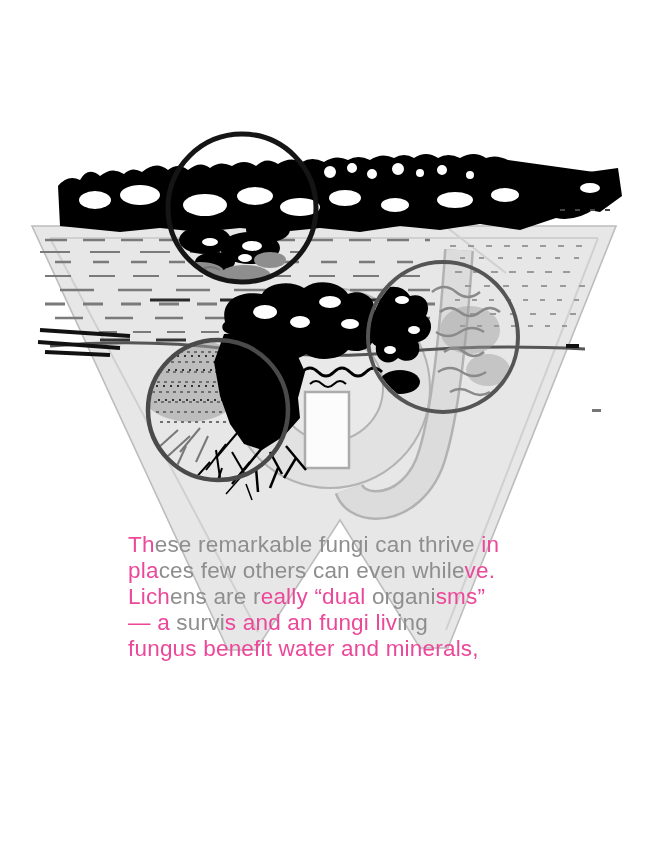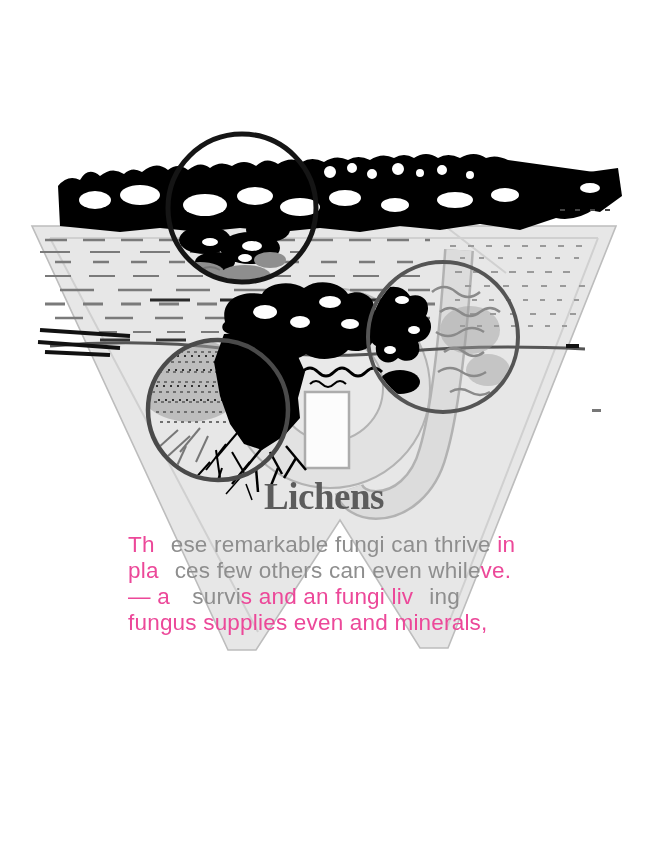--- a/index.html
+++ b/index.html
@@ -6,21 +6,21 @@
   #page{position:relative;width:648px;height:864px;background:#ffffff;overflow:hidden;
         font-family:"Liberation Sans",sans-serif;}
   #art{position:absolute;left:0;top:0;z-index:1;}
   #title{position:absolute;left:0;top:478px;width:648px;text-align:center;z-index:3;
          font-family:"Liberation Serif",serif;font-weight:bold;font-size:37px;line-height:37px;
          letter-spacing:-0.5px;color:#5c5c5c;}
   #bodytext{position:absolute;left:128px;top:532px;width:440px;z-index:3;
             font-size:22.5px;line-height:26px;letter-spacing:0.2px;color:#141414;}
   .bline{height:26px;white-space:nowrap;}
   .seg-b{color:#ec4899;}
-  .seg-g{color:#8e8e8e;margin-left:16px;}
+  .seg-g{color:#8e8e8e;}
 </style>
 </head>
 <body>
 
 <div id="page">
 
   <svg id="art" width="648" height="864" viewBox="0 0 648 864">
     <defs>
       <clipPath id="c1clip">
           <circle cx="242" cy="208" r="72"></circle>
@@ -208,22 +208,22 @@
       <circle cx="218" cy="410" r="70" stroke="#4a4a4a" stroke-width="4.5"></circle>
     </g>
 
     <g>
       <rect x="566" y="344" width="13" height="4" fill="#111111"></rect>
       <rect x="592" y="409" width="9" height="3" fill="#777777"></rect>
       <path d="M560,210 H615" stroke="#444444" stroke-width="2" stroke-dasharray="5 10" fill="none"></path>
     </g>
   </svg>
 
-  <div id="title" style="color: rgb(92, 92, 92);">Lichens</div>
 
   <div id="bodytext">
     <div class="bline"><span class="seg-b">Th</span><span class="seg-g">ese remarkable fungi can thrive</span><span class="seg-b"> in</span></div>
     <div class="bline"><span class="seg-b">pla</span><span class="seg-g">ces few others can even while</span><span class="seg-b">ve.</span></div>
+    <div class="bline"><span class="seg-b">Lich</span><span class="seg-g">ens are r</span><span class="seg-b">eally “dual </span><span class="seg-g">organi</span><span class="seg-b">sms”</span></div>
     <div class="bline"><span class="seg-b">— a </span><span class="seg-g">survi</span><span class="seg-b">s and an fungi liv</span><span class="seg-g">ing</span></div>
-    <div class="bline"><span class="seg-b">fungus supplies even and minerals,</span></div>
+    <div class="bline"><span class="seg-b">fungus benefit water and minerals,</span></div>
   </div>
 
 </div>
 
 </body></html>

